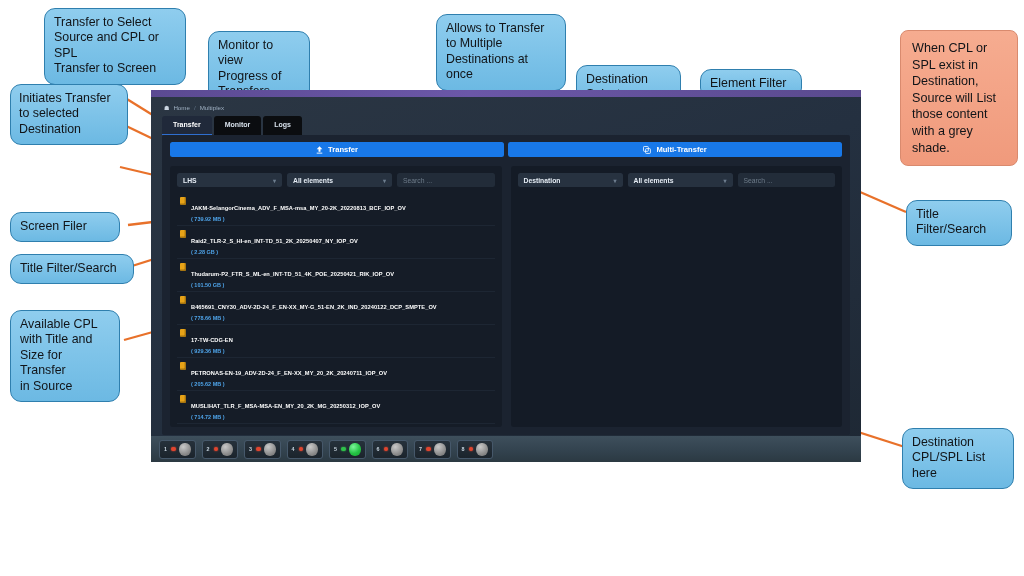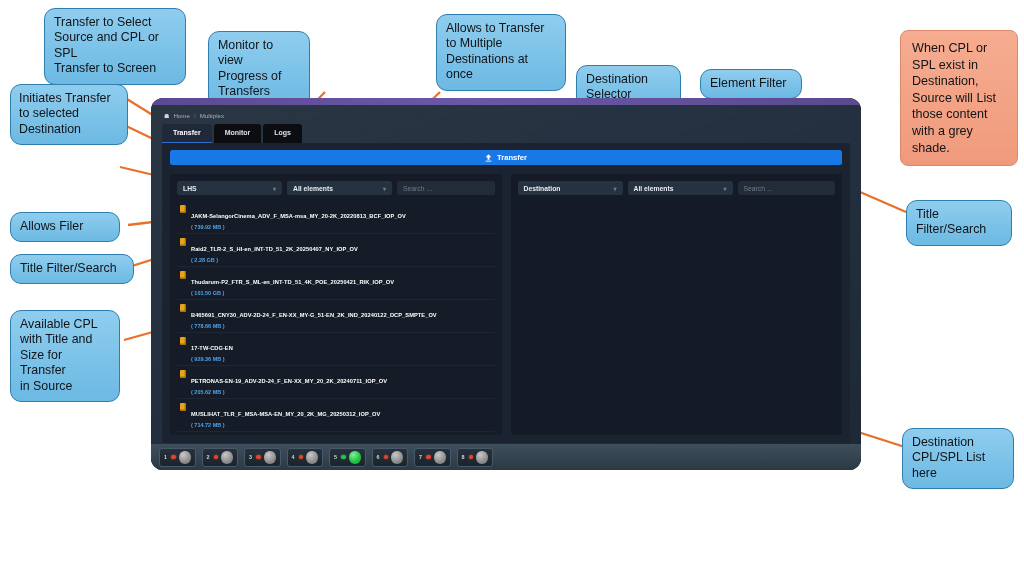--- a/index.html
+++ b/index.html
@@ -30,25 +30,24 @@
     border-radius: 8px;
     font-size: 12.6px;
     line-height: 16.6px;
     padding: 9px 11px;
   }
   .arrows { position:absolute; left:0; top:0; width:1024px; height:576px; pointer-events:none; }
 
   
   #app {
     position: absolute;
-    left: 151px; top: 98px;
+    left: 151px; top: 90px;
     width: 710px; height: 372px;
     background: #0f172a;
     overflow: hidden;
-    border-radius: 12px;
   }
   #topbar { height: 7px; background: linear-gradient(90deg,#5b4a92 0%,#6b57a8 45%,#5a4a8e 100%); }
   #appbody {
     height: 365px;
     background: linear-gradient(160deg,#2b3643 0%,#243040 45%,#1e2834 100%);
     position: relative;
   }
 
   .breadcrumb {
     font-size: 6.2px; color: #9fb0c2; padding: 7px 0 0 13px;
@@ -181,21 +180,21 @@
 SPL exist in
 Destination,
 Source will List
 those content
 with a grey
 shade.</div>
 
   <div class="callout" style="left:10px;  top:84px;  width:118px;padding-left:8px;">Initiates Transfer
 to selected
 Destination</div>
-  <div class="callout" style="left:10px;  top:212px; width:110px;">Allows Filer</div>
+  <div class="callout" style="left:10px;  top:212px; width:110px;">Screen Filer</div>
   <div class="callout" style="left:10px;  top:254px; width:124px;">Title Filter/Search</div>
   <div class="callout" style="left:10px;  top:310px; width:110px;">Available CPL
 with Title and
 Size for Transfer
 in Source</div>
 
   <div class="callout" style="left:890px; top:200px; width:106px;margin-left:16px;">Title
 Filter/Search</div>
   <div class="callout" style="left:902px; top:428px; width:112px;">Destination
 CPL/SPL List
@@ -224,20 +223,29 @@
         <div class="xferbtns">
           <div class="xbtn">
             <span>
               <svg width="7" height="8" viewBox="0 0 10 11">
                   <path d="M5 0 L9 4.5 H6.4 V8 H3.6 V4.5 H1 Z" fill="#fff"></path>
                   <rect x="1" y="9.3" width="8" height="1.3" fill="#fff"></rect>
                 </svg>
             </span>
             <span>Transfer</span>
           </div>
+          <div class="xbtn">
+            <span>
+              <svg width="8" height="8" viewBox="0 0 11 11">
+                  <rect x="0.7" y="0.7" width="6.6" height="6.6" rx="1" fill="none" stroke="#fff" stroke-width="1.1"></rect>
+                  <rect x="3.6" y="3.6" width="6.6" height="6.6" rx="1" fill="none" stroke="#fff" stroke-width="1.1"></rect>
+                </svg>
+            </span>
+            <span>Multi-Transfer</span>
+          </div>
         </div>
 
         <div class="panes">
 
           <div class="pane">
             <div class="filters">
               <div class="sel src">
                 <span>LHS</span>
                 <span class="chev">▾</span>
               </div>

